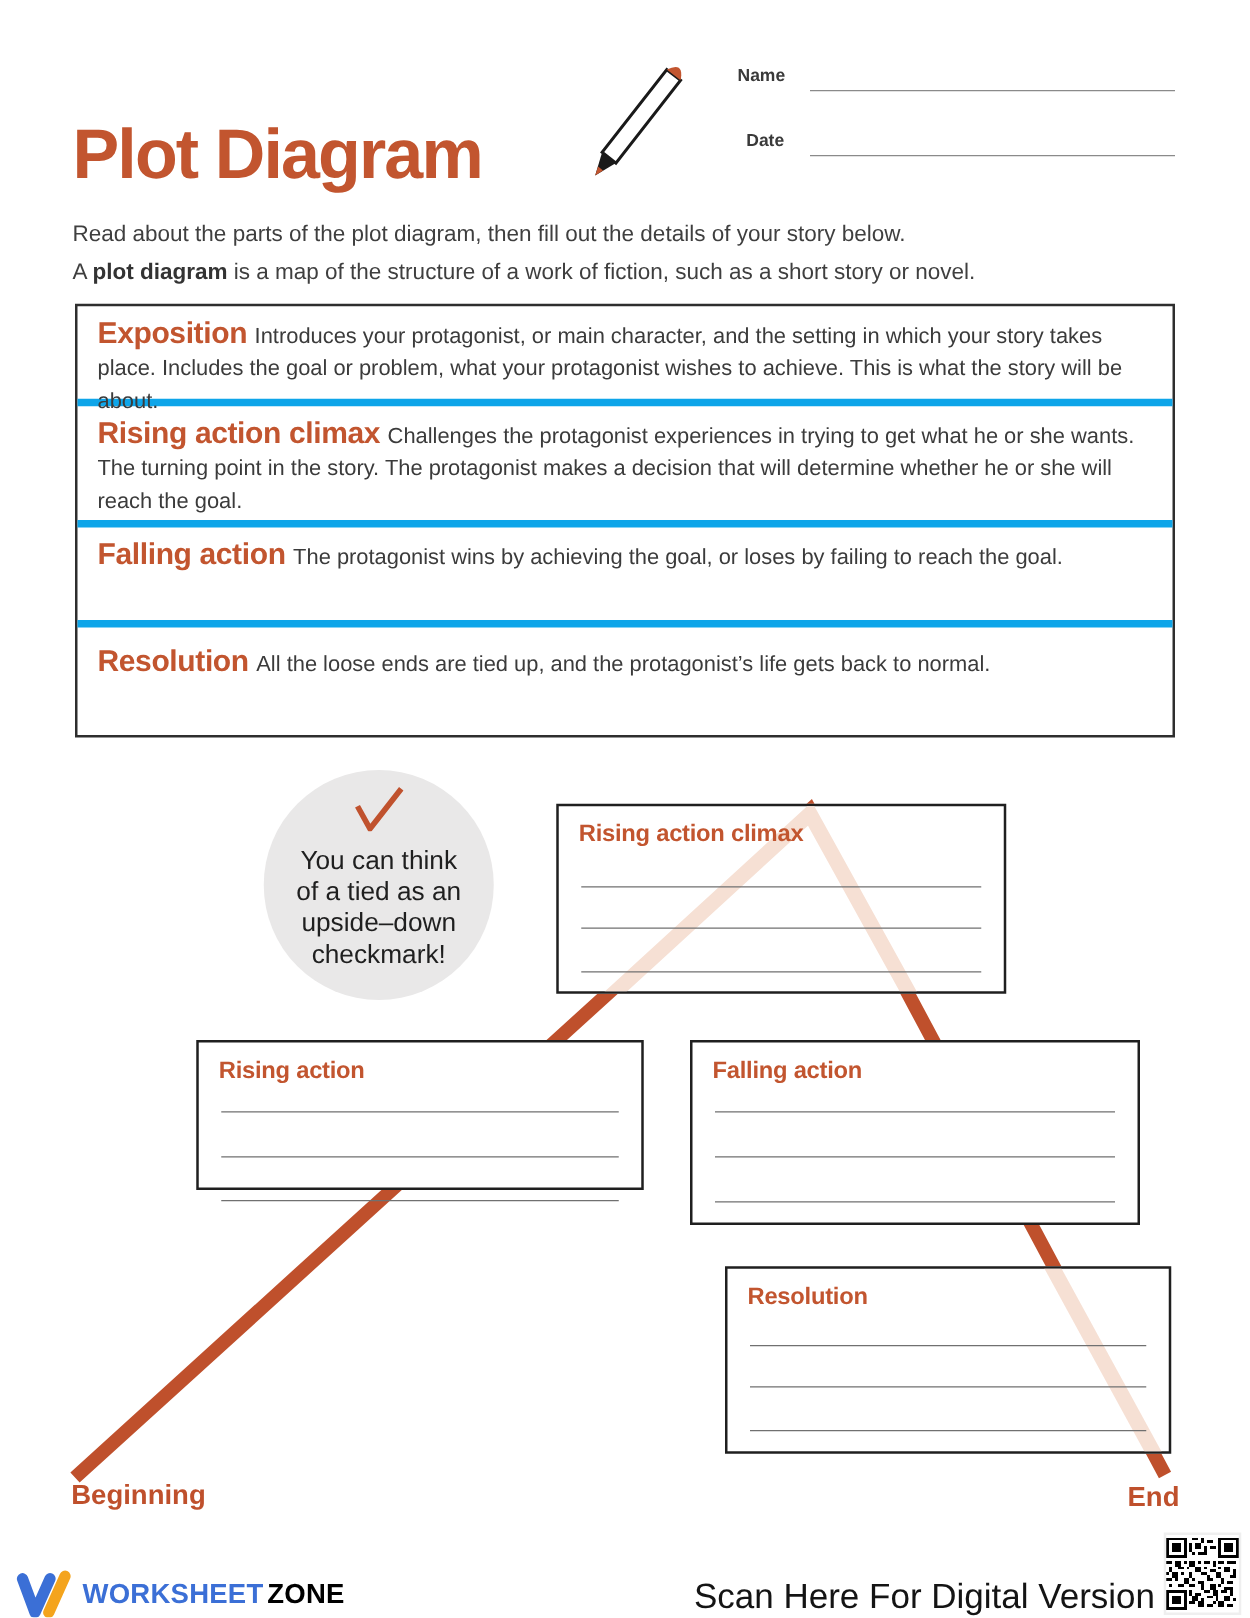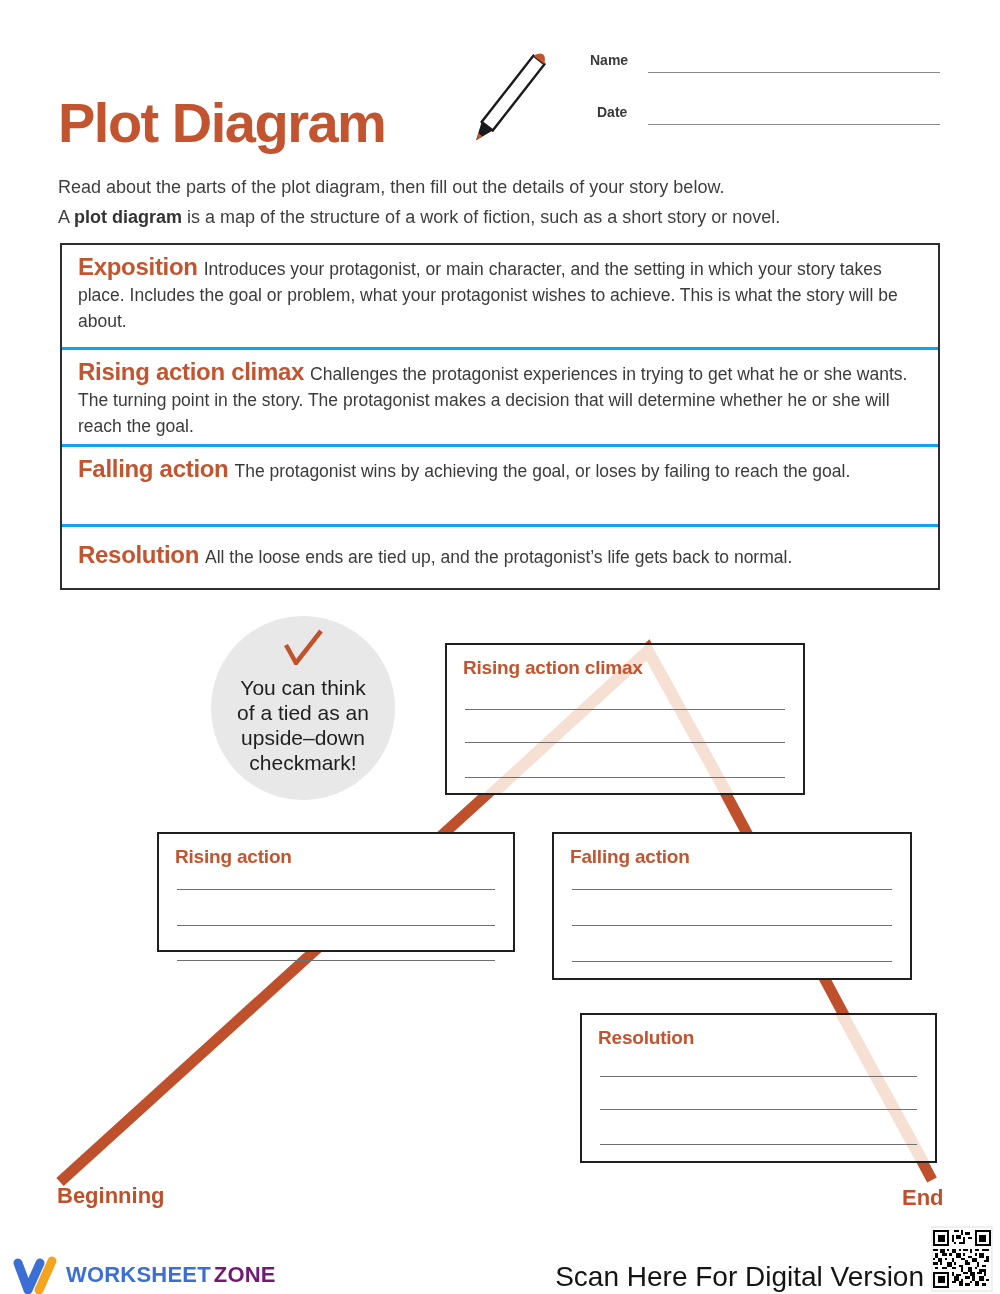--- a/index.html
+++ b/index.html
@@ -19,23 +19,23 @@
 
   .intro { position:absolute; left:58px; top:172px; width:900px; font-size:18px;
            line-height:30px; color:#3f3f3f; }
   .intro b { color:#333; }
   .intro span.block { display:block; }
 
   
   .defs { position:absolute; left:60px; top:243px; width:880px; height:347px;
           border:2px solid #2e2e2e; background:#fff; }
   .def-sec { padding:9px 18px 0 16px; font-size:17.5px; line-height:26px; color:#3b3b3b; }
-  .def-sec + .def-sec { border-top:3px solid #0ea5e9; }
+  .def-sec + .def-sec { border-top:6px solid #0ea5e9; }
   .def-term { font-size:24px; font-weight:800; color:#c2552f; margin-right:6px; letter-spacing:-0.3px; }
-  .sec-1 { height:102px; } .sec-2 { height:97px; } .sec-3 { height:80px; }
+  .sec-1 { height:74px; } .sec-2 { height:97px; } .sec-3 { height:80px; }
   .sec-4 { height:74px; padding-top:15px; }
 
   
   .check-line { position:absolute; left:0; top:600px; z-index:1; }
 
   .bubble { position:absolute; left:211px; top:616px; width:184px; height:184px;
             border-radius:50%; background:#e9e8e8; z-index:2; text-align:center; }
   .bubble .tip-text { margin-top:6px; font-size:21px; line-height:25px; color:#1f1f1f; }
   .bubble .tip-text span { display:block; }
   .bubble svg { margin-top:13px; }
@@ -54,21 +54,21 @@
   .box-beginning  { left:58px;  top:1015px; width:359px; height:147px; }
   .box-resolution { left:580px; top:1013px; width:357px; height:150px; }
 
   .end-label-txt { position:absolute; font-size:22px; font-weight:800; color:#bf502c; z-index:3; }
   .lab-beginning { left:57px; top:1183px; }
   .lab-end { left:902px; top:1185px; }
 
   
   .brand { position:absolute; left:12px; top:1254px; display:flex; align-items:center; }
   .brand-word { font-size:22px; font-weight:800; letter-spacing:0.2px; margin-left:8px; color:#3b6fd6; }
-  .brand-zone { color:#701a75; margin-left:3px; }
+  .brand-zone { color:#000000; margin-left:3px; }
   .scan-text { position:absolute; right:76px; top:1261px; font-size:28px; color:#141414; }
   .qr { position:absolute; left:931px; top:1226px; width:62px; height:66px;
         background:#efefef; padding:2px; }
   .qr svg { width:58px; height:62px; display:block; background:#fff; }
 </style>
 </head>
 <body>
 
 <div class="page">
 

